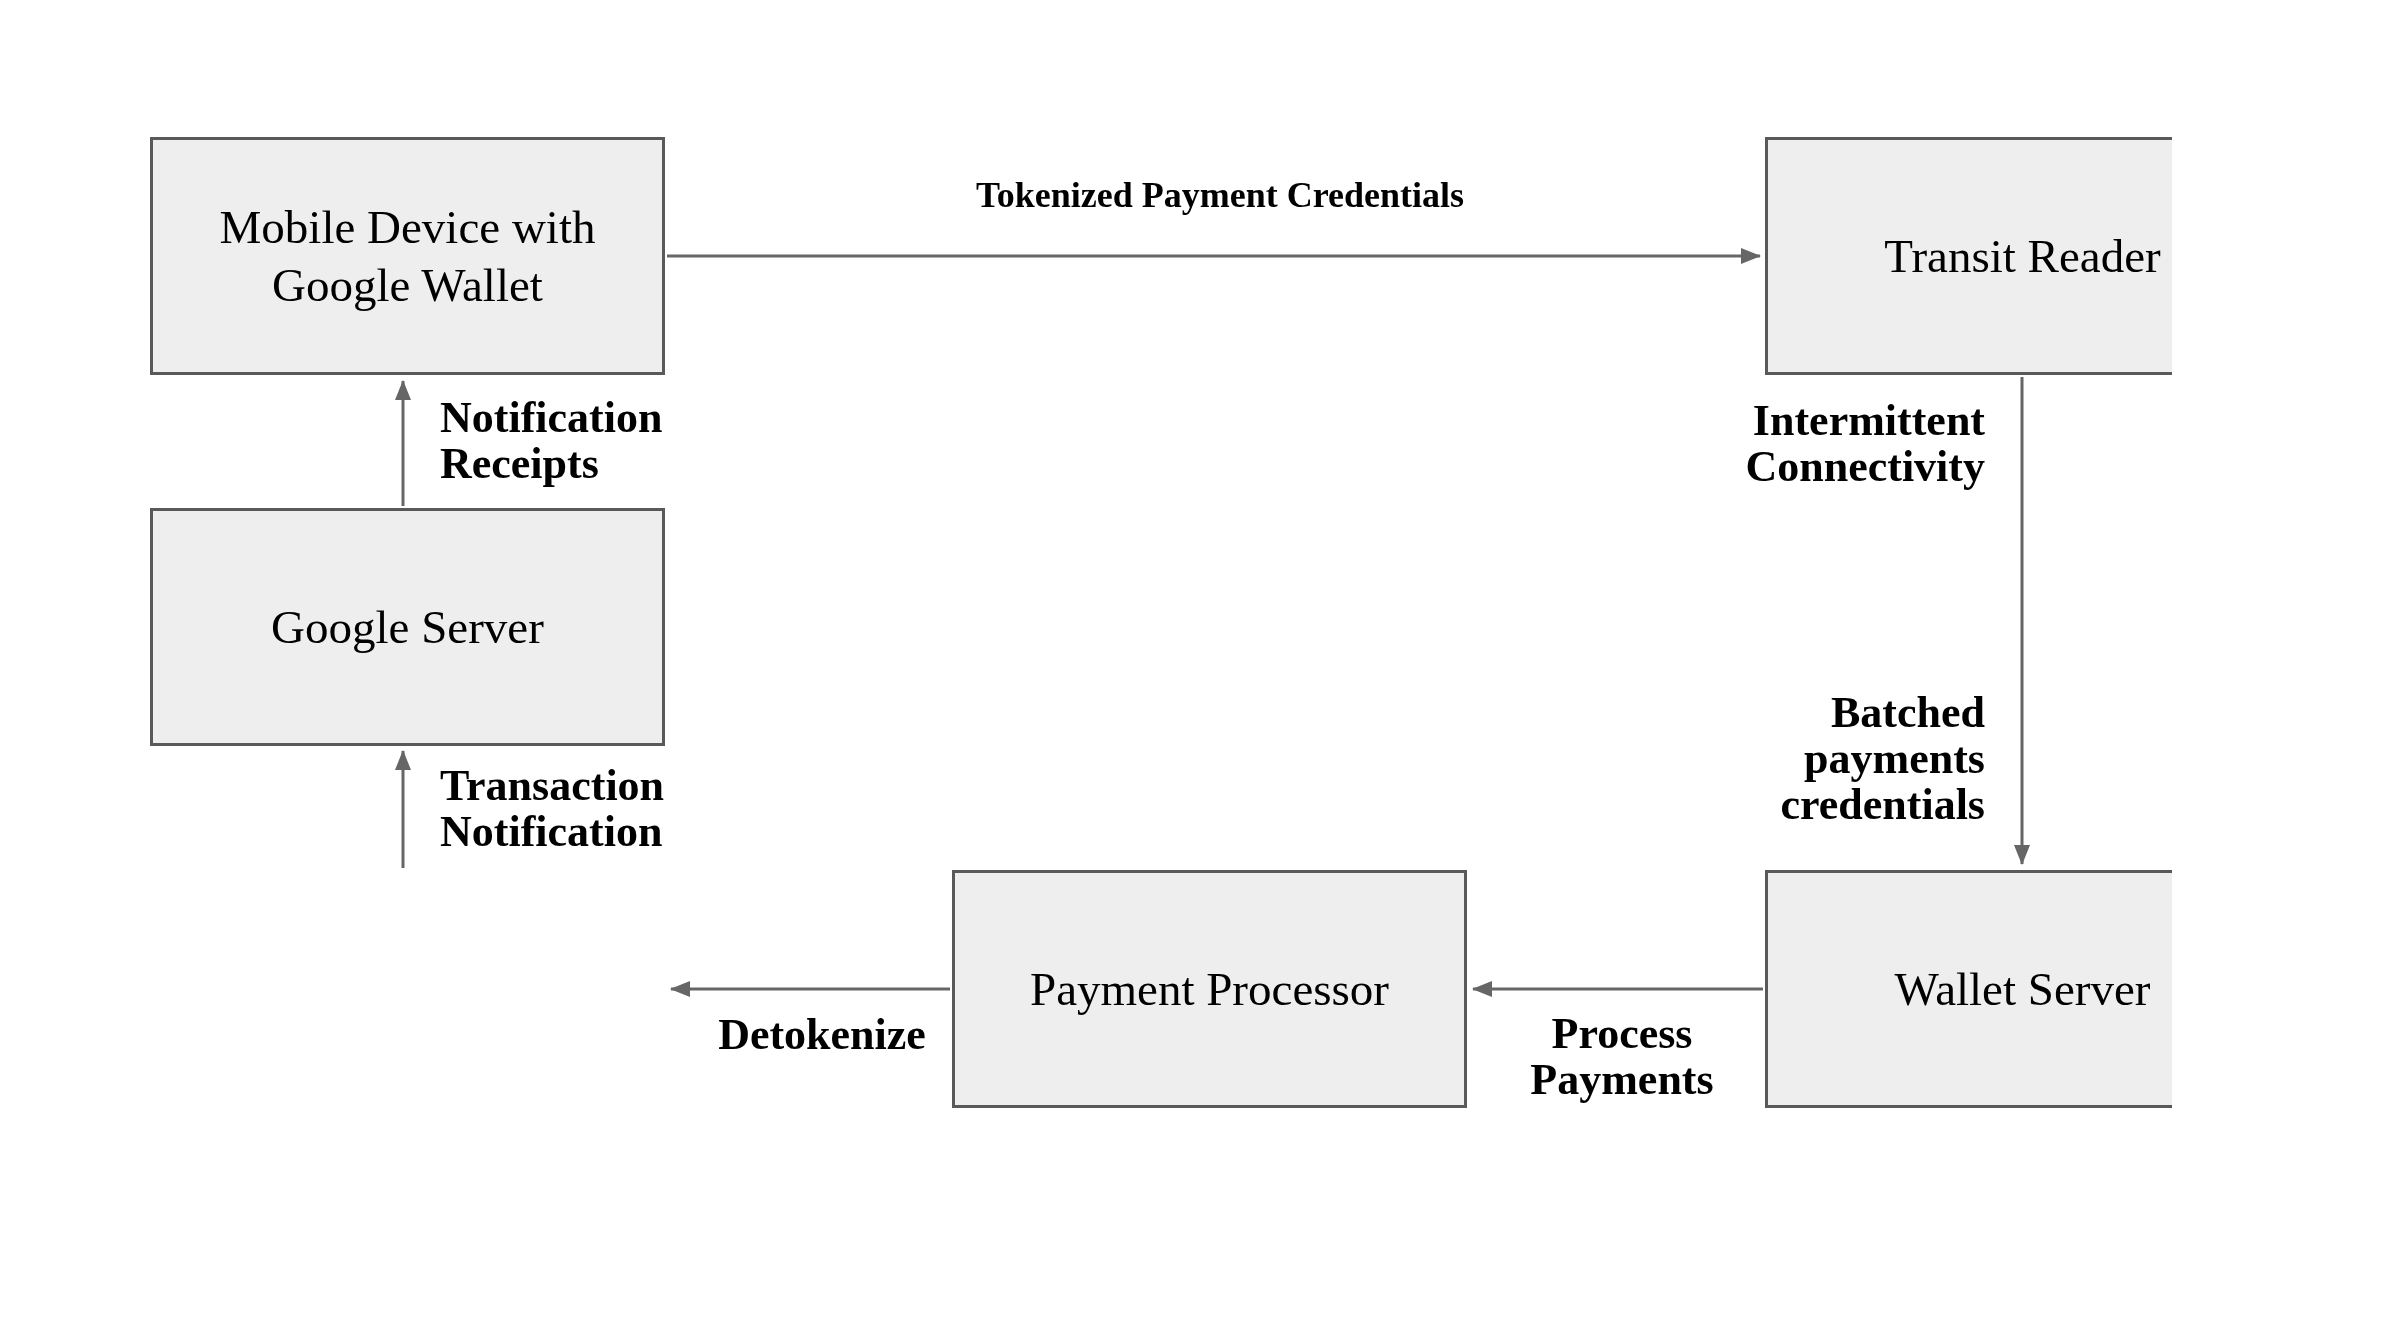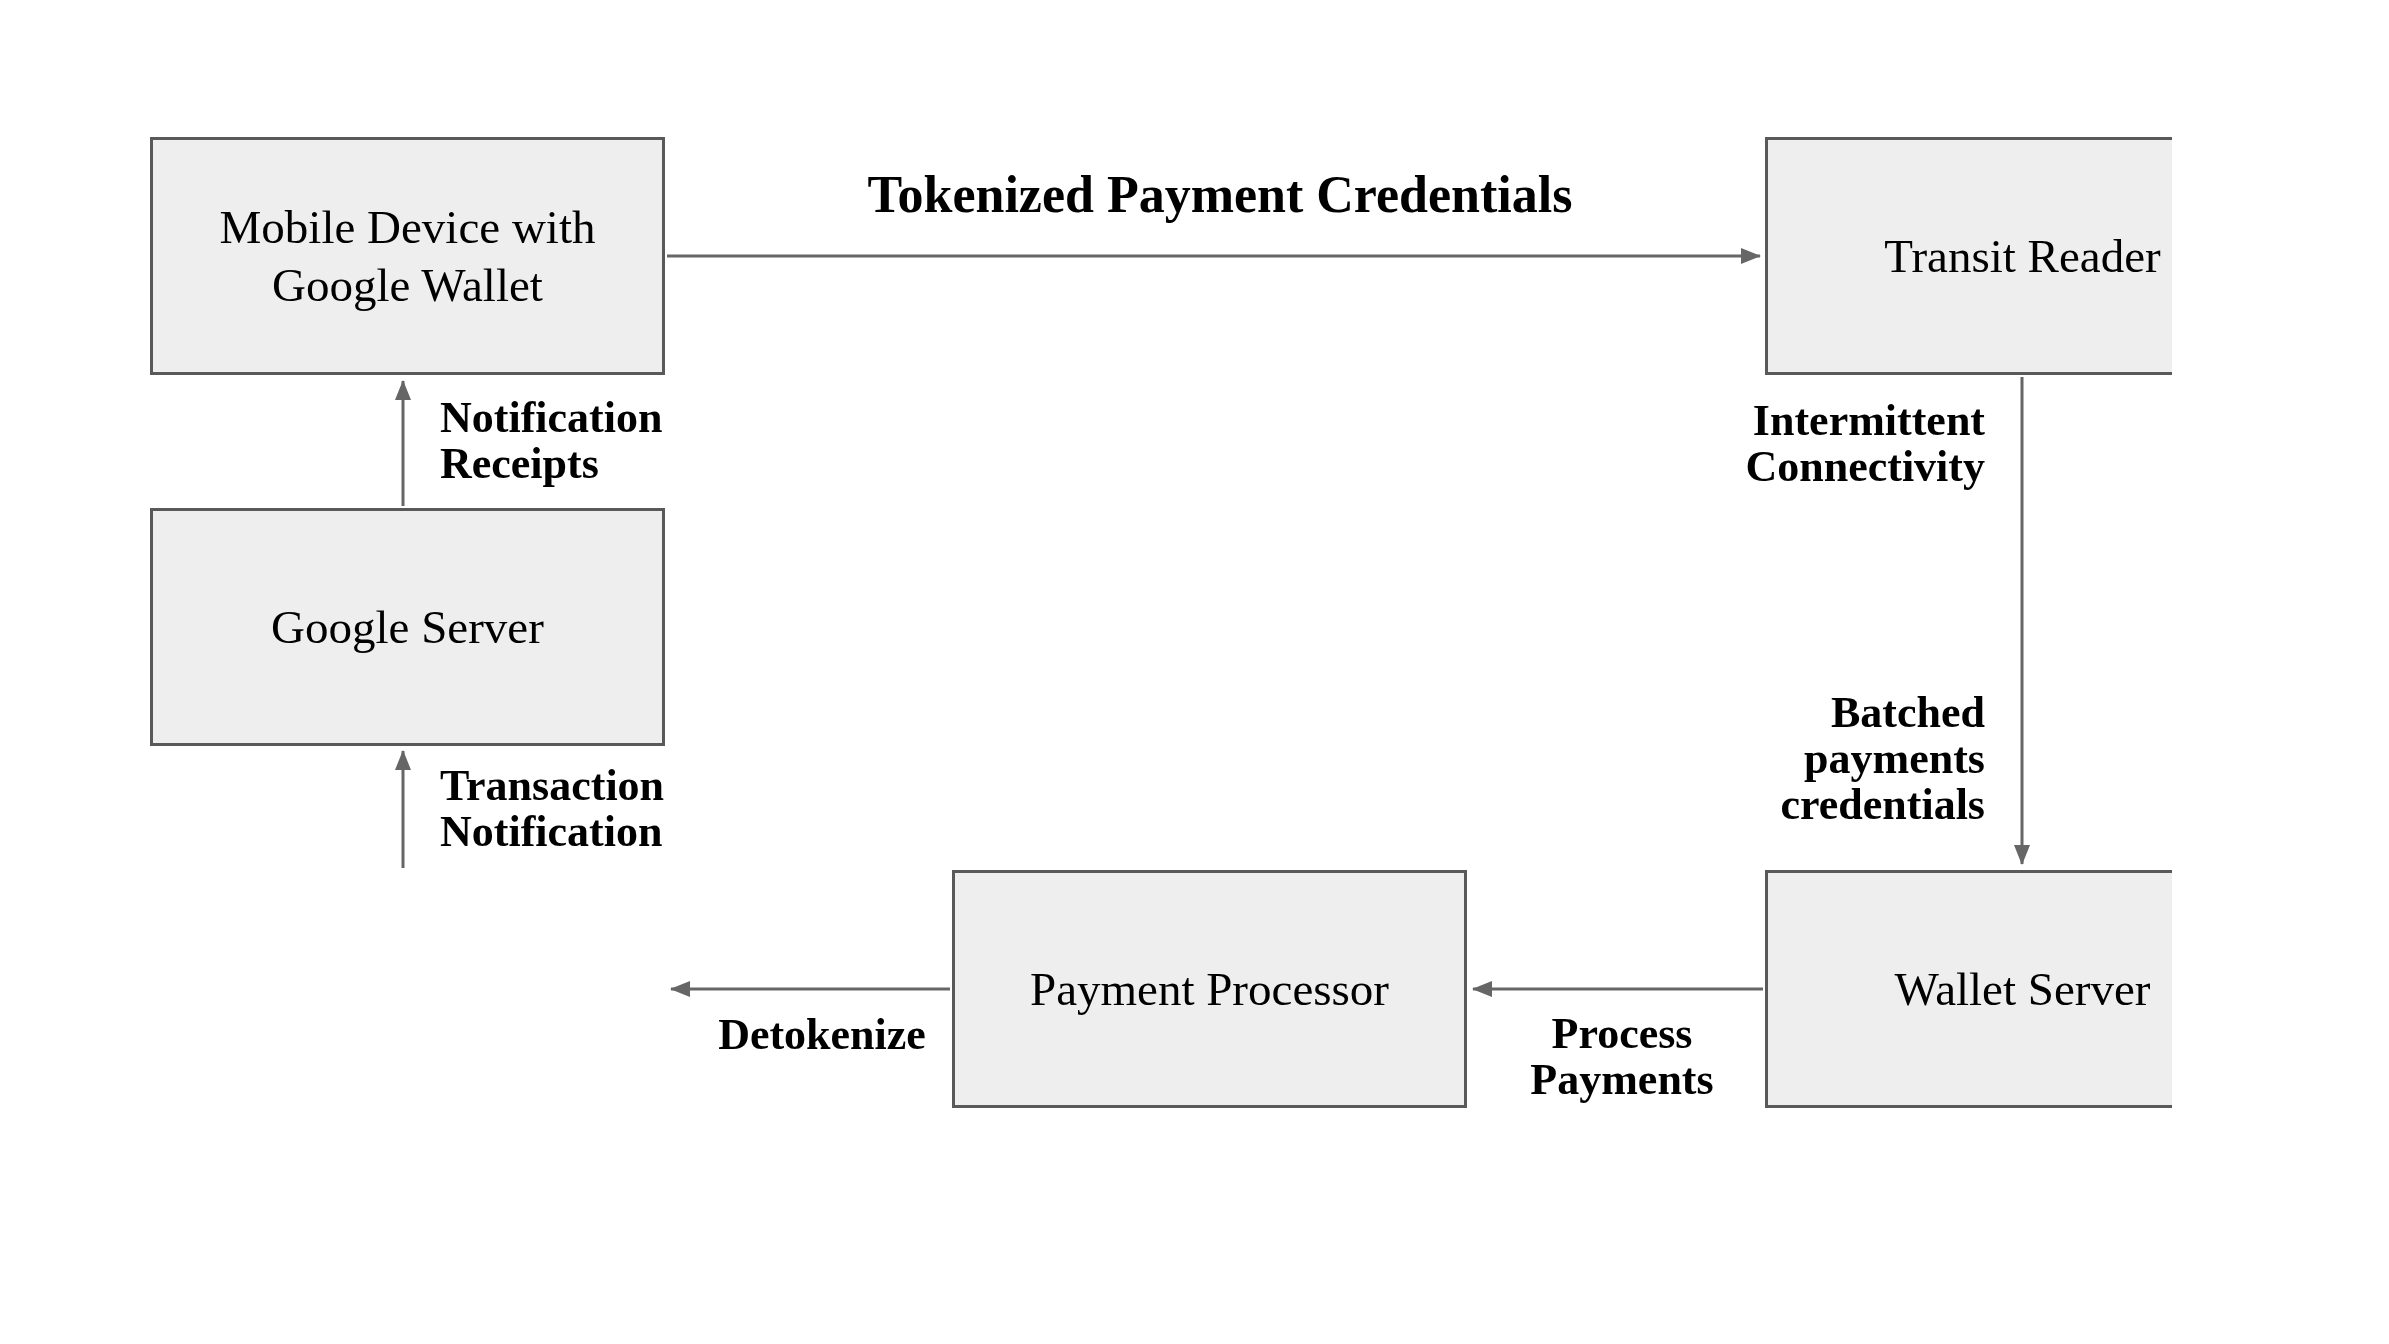--- a/index.html
+++ b/index.html
@@ -51,21 +51,21 @@
   }
   .edge-label {
     position: absolute;
     font-weight: bold;
     font-size: 44px;
     line-height: 46px;
     color: var(--text, #000000);
     white-space: pre-line;
   }
   .edge-label.title {
-    font-size: 52px;
+    font-size: 36px;
     line-height: 50px;
   }
 </style>
 </head>
 <body>
 
 <div class="canvas">
 
   <svg class="wires" viewBox="0 0 2389 1344" aria-hidden="true">
     <defs>

